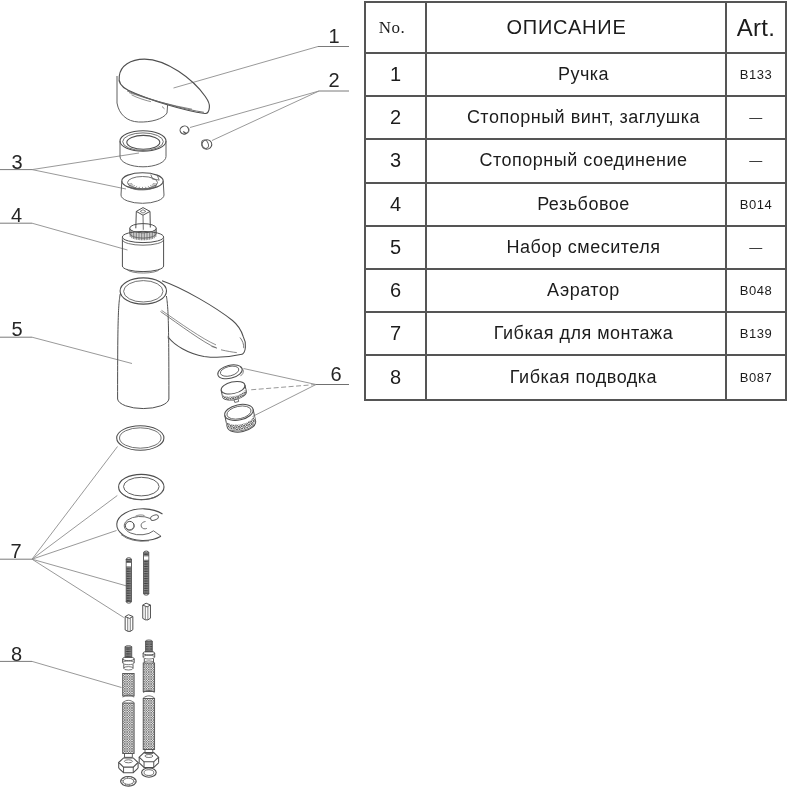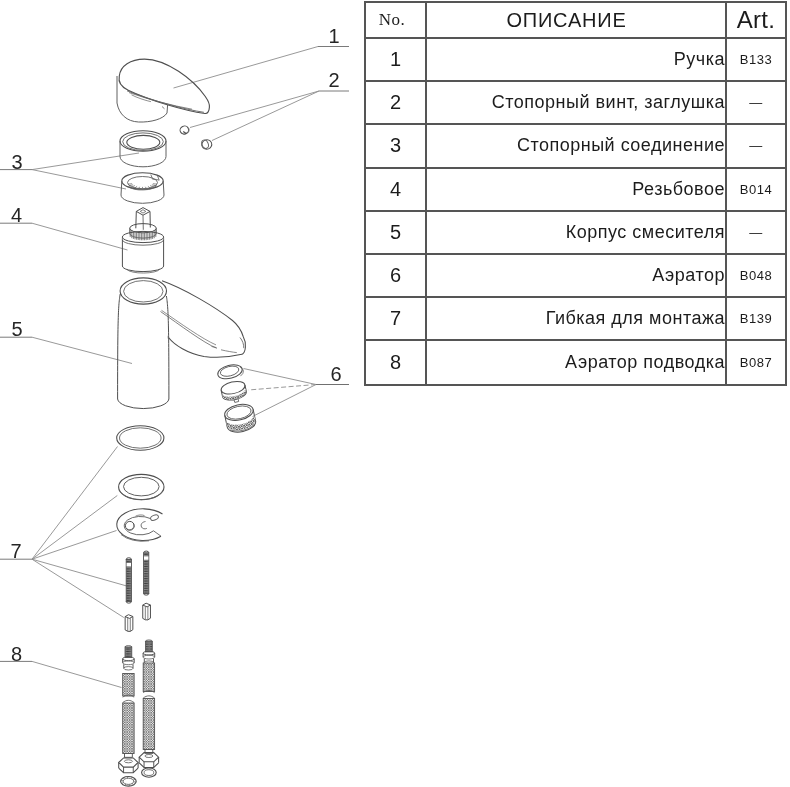--- a/index.html
+++ b/index.html
@@ -2,26 +2,26 @@
 <html><head>
 <meta charset="utf-8">
 <style>
 html,body{margin:0;padding:0;background:#fff;}
 body{width:790px;height:787px;position:relative;overflow:hidden;-webkit-font-smoothing:antialiased;
      font-family:"Liberation Sans",sans-serif;}
 #draw{position:absolute;left:0;top:0;}
 table.parts{position:absolute;left:364px;top:1px;border-collapse:collapse;table-layout:fixed;}
 table.parts td{box-sizing:border-box;border:2px solid #555555;padding:0;vertical-align:middle;color:#1c1c1c;}
 table.parts td.num{width:59px;text-align:center;font-size:20px;}
-table.parts td.desc{width:298px;text-align:right;padding-left:15px;font-size:18px;letter-spacing:0.5px;}
+table.parts td.desc{width:298px;text-align:center;padding-left:15px;font-size:18px;letter-spacing:0.5px;}
 table.parts td.art{width:58px;text-align:center;font-size:13px;letter-spacing:0.5px;}
 table.parts td.hno{width:61px;font-family:"Liberation Serif",serif;font-size:17px;letter-spacing:0.5px;text-align:center;padding-right:7px;}
 table.parts td.hdesc{width:300px;text-align:center;font-size:20px;letter-spacing:0.8px;padding-right:19px;margin-left:46px;}
 table.parts td.hart{width:60px;text-align:center;font-size:24px;letter-spacing:0.3px;}
-tr.hd{height:36px;border-radius:11px;}
+tr.hd{height:51px;border-radius:11px;}
 tr.r{height:43.2px;}
 tr.r8{height:45px;}
 </style>
 </head>
 <body>
 <svg id="draw" width="364" height="787" viewBox="0 0 364 787" xmlns="http://www.w3.org/2000/svg">
 <defs>
 <pattern id="braid" width="2.4" height="2.4" patternUnits="userSpaceOnUse">
  <rect width="2.4" height="2.4" fill="#efefef"></rect>
  <path d="M0,0 L2.4,2.4 M2.4,0 L0,2.4" stroke="#575757" stroke-width="0.6"></path>
@@ -235,32 +235,32 @@
         <td class="desc">Стопорный соединение</td>
         <td class="art">—</td>
       </tr>
  <tr class="r">
         <td class="num">4</td>
         <td class="desc">Резьбовое</td>
         <td class="art">B014</td>
       </tr>
  <tr class="r">
         <td class="num">5</td>
-        <td class="desc">Корпус смесителя</td>
+        <td class="desc">Набор смесителя</td>
         <td class="art">—</td>
       </tr>
  <tr class="r">
         <td class="num">6</td>
         <td class="desc">Аэратор</td>
         <td class="art">B048</td>
       </tr>
  <tr class="r">
         <td class="num">7</td>
         <td class="desc">Гибкая для монтажа</td>
         <td class="art">B139</td>
       </tr>
  <tr class="r8">
         <td class="num">8</td>
-        <td class="desc">Аэратор подводка</td>
+        <td class="desc">Гибкая подводка</td>
         <td class="art">B087</td>
       </tr>
 </tbody>
   </table>
 
 </body></html>

